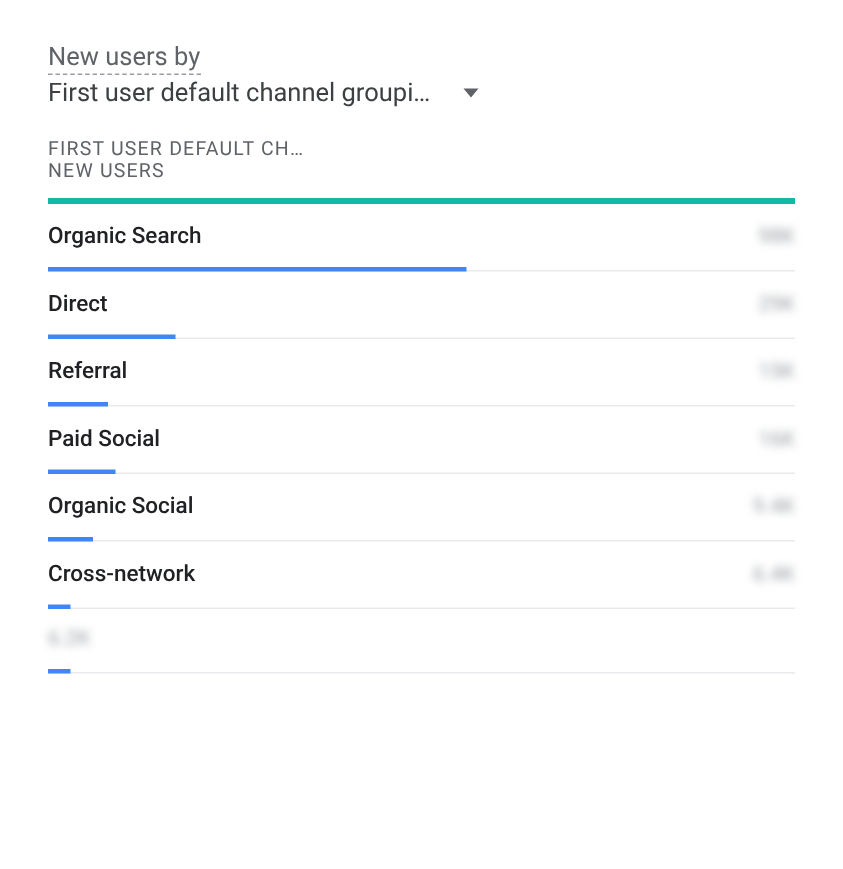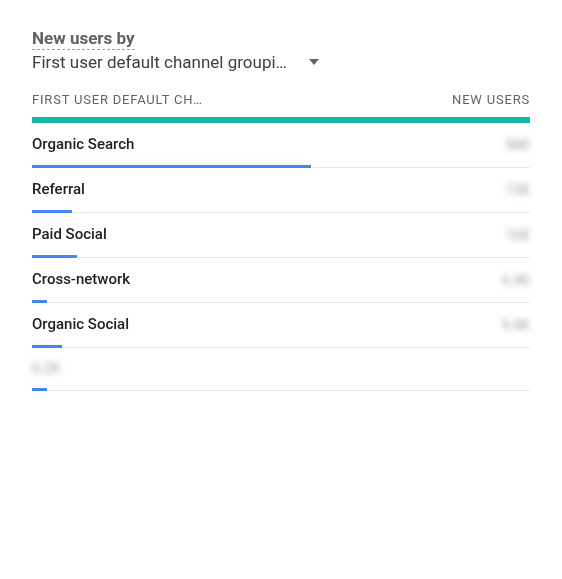--- a/index.html
+++ b/index.html
@@ -11,21 +11,20 @@
     padding: 28px 32px;
     color: #3c4043;
   }
   .title-block { margin-bottom: 14px; }
   .title-line1 {
     font-size: 17px;
     color: #5f6368;
     border-bottom: 1px dashed #9aa0a6;
     display: inline-block;
     padding-bottom: 1px;
-    font-weight: bold;
   }
   .dim-row {
     display: flex;
     align-items: center;
     gap: 22px;
     cursor: pointer;
     margin-top: 2px;
   }
   .dim-label {
     font-size: 17px;
@@ -39,21 +38,22 @@
     width: 0; height: 0;
     border-left: 5px solid transparent;
     border-right: 5px solid transparent;
     border-top: 6px solid #5f6368;
   }
   .header-row {
     display: flex;
     justify-content: space-between;
     align-items: baseline;
     padding: 6px 0 10px 0;
-    border-bottom: 6px solid #14b8a6;
+    border-bottom: 4px solid #14b8a6;
+    flex-direction: column;
   }
   .col-head {
     font-size: 13px;
     letter-spacing: 0.8px;
     color: #5f6368;
     text-transform: uppercase;
   }
   .col-head.left {
     max-width: 260px;
     white-space: nowrap;
@@ -104,36 +104,41 @@
   <span class="col-head">NEW USERS</span>
 </div>
 
 <div class="rows" id="rows">
     <div class="row">
       <span class="row-label">Organic Search</span>
       <span class="row-value">98K</span>
       <div class="bar" style="width: 56%; background: rgb(66, 133, 244);"></div>
     </div>
     <div class="row">
+      <span class="row-label">Direct</span>
+      <span class="row-value">29K</span>
+      <div class="bar" style="width: 17%; background: rgb(66, 133, 244);"></div>
+    </div>
+    <div class="row">
       <span class="row-label">Referral</span>
       <span class="row-value">15K</span>
       <div class="bar" style="width: 8%; background: rgb(66, 133, 244);"></div>
     </div>
     <div class="row">
       <span class="row-label">Paid Social</span>
       <span class="row-value">16K</span>
       <div class="bar" style="width: 9%; background: rgb(66, 133, 244);"></div>
     </div>
     <div class="row">
+      <span class="row-label">Organic Social</span>
+      <span class="row-value">9.4K</span>
+      <div class="bar" style="width: 6%; background: rgb(66, 133, 244);"></div>
+    </div>
+    <div class="row">
       <span class="row-label">Cross-network</span>
       <span class="row-value">6.4K</span>
       <div class="bar" style="width: 3%; background: rgb(66, 133, 244);"></div>
-    </div>
-    <div class="row">
-      <span class="row-label">Organic Social</span>
-      <span class="row-value">9.4K</span>
-      <div class="bar" style="width: 6%; background: rgb(66, 133, 244);"></div>
     </div>
     <div class="row">
       <span class="row-value">6.2K</span>
       <div class="bar" style="width: 3%; background: rgb(66, 133, 244);"></div>
     </div>
   </div>
 
 </body></html>

